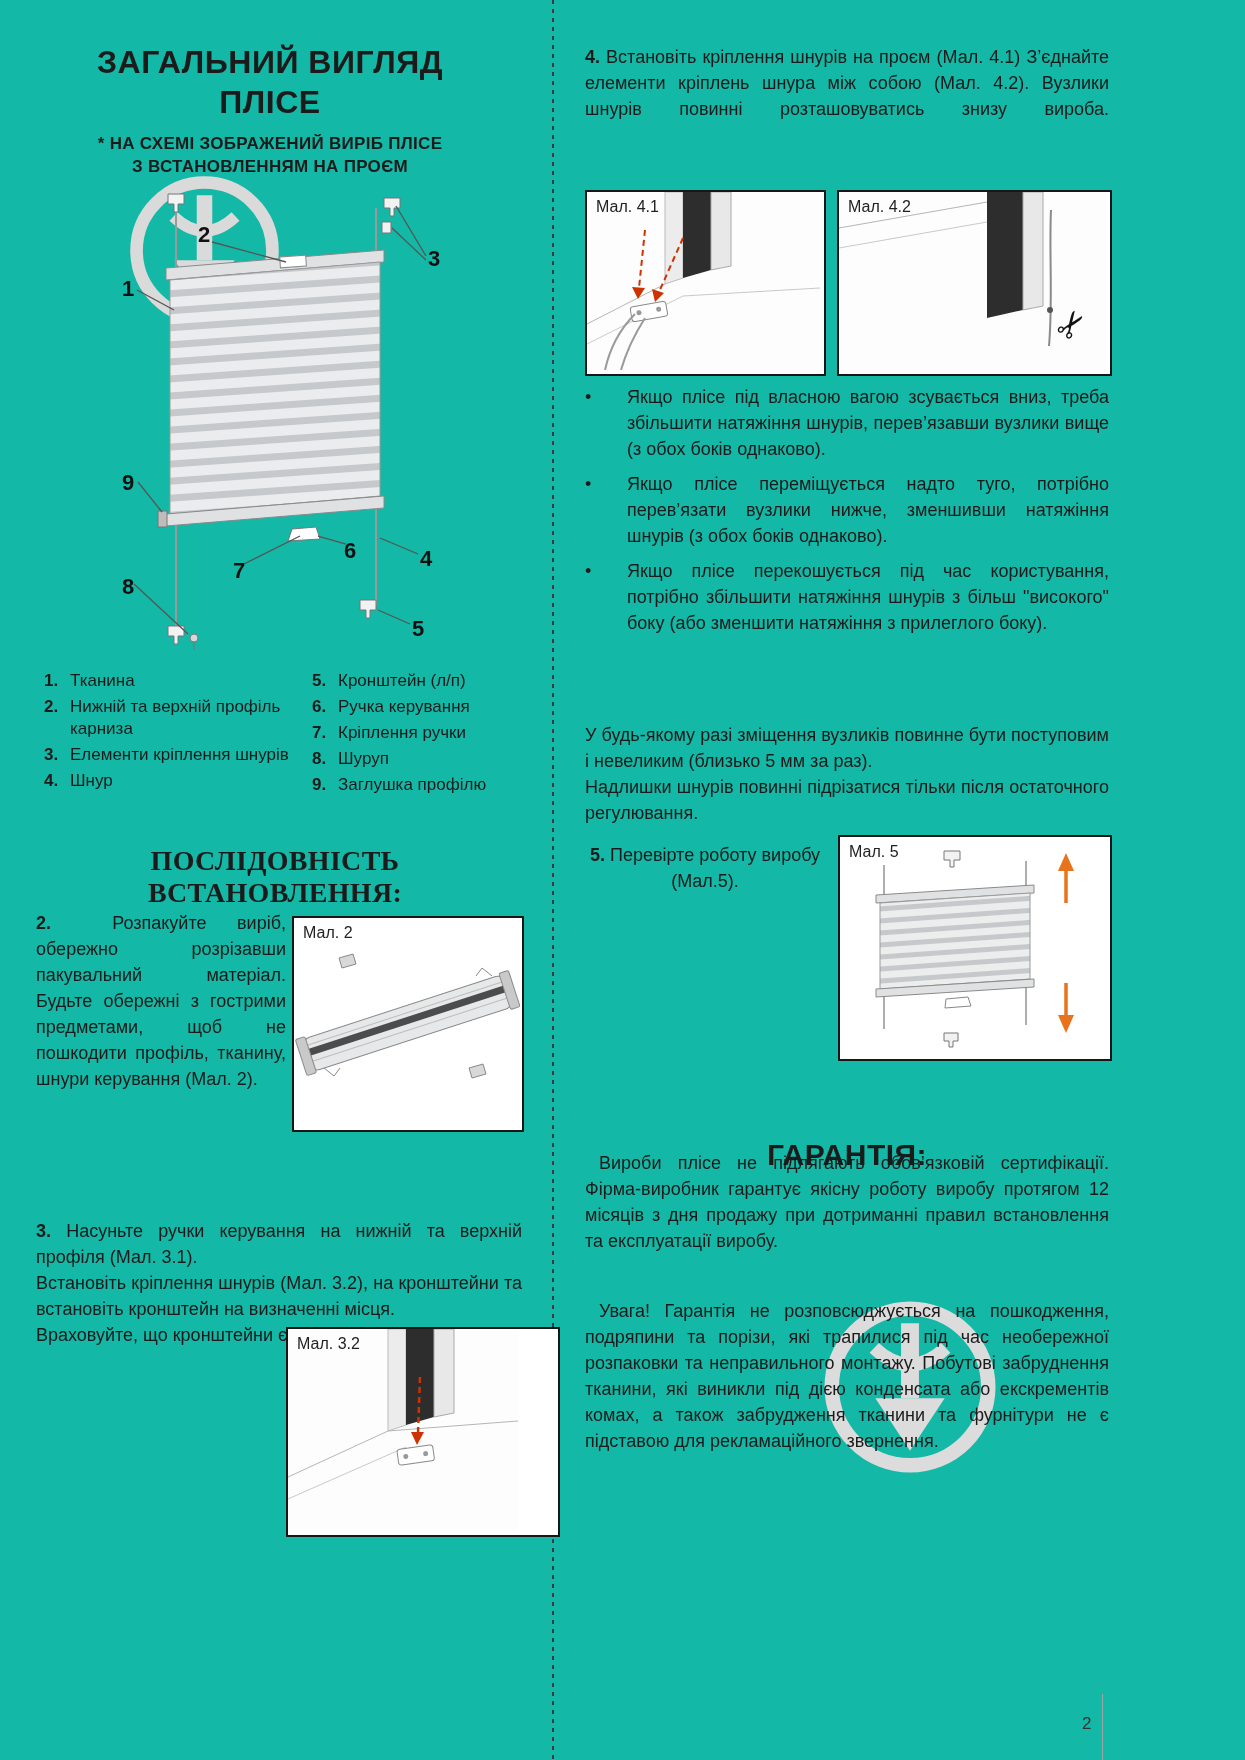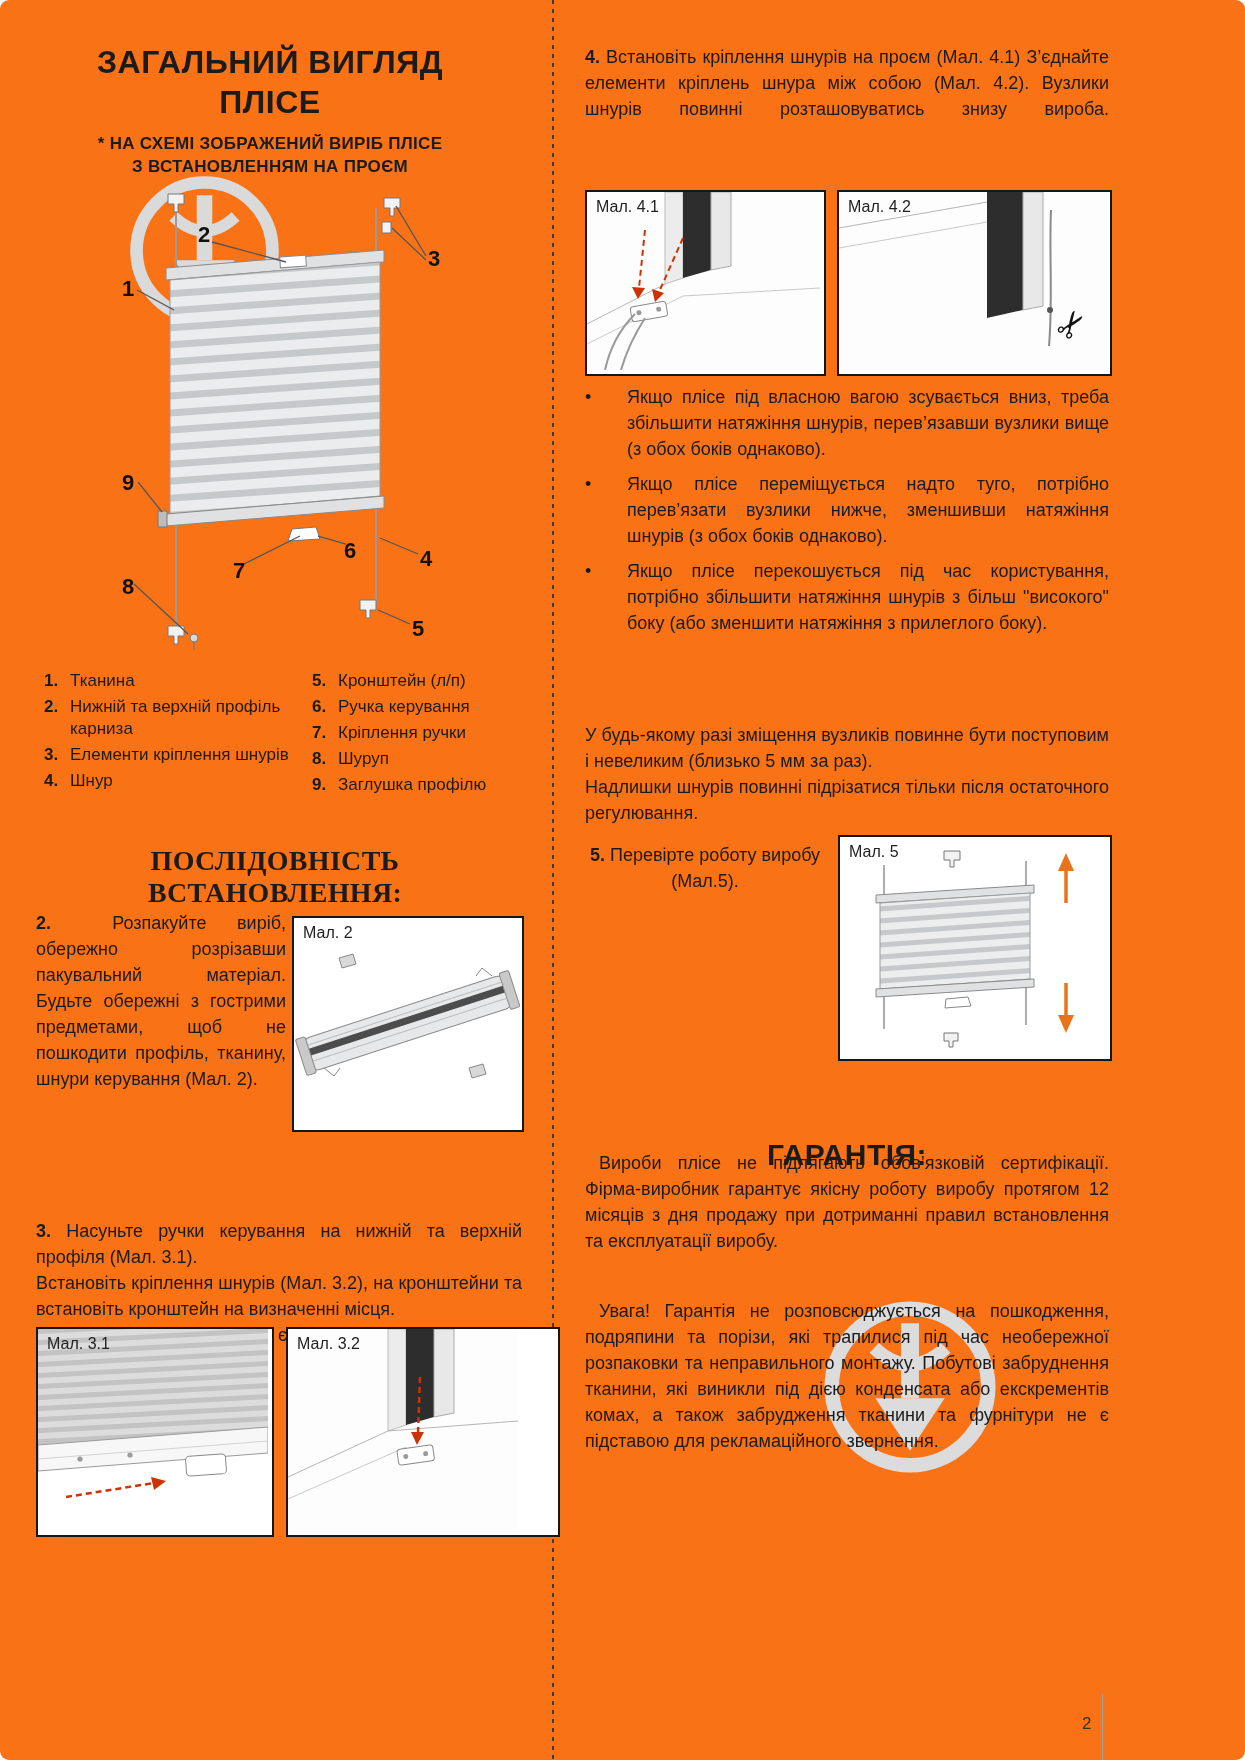--- a/index.html
+++ b/index.html
@@ -1,17 +1,17 @@
 <!DOCTYPE html>
 <html><head>
 <meta charset="utf-8">
 <style>
   html,body{margin:0;padding:0;background:#ffffff;}
-  .page{position:relative;width:1245px;height:1760px;background:#f97316;overflow:hidden;
-        font-family:"Liberation Sans","DejaVu Sans",sans-serif;color:#1b1b1b;border-radius:9px;}
+  .page{position:relative;width:1245px;height:1760px;background:#14b8a6;overflow:hidden;
+        font-family:"Liberation Sans","DejaVu Sans",sans-serif;color:#1b1b1b;}
   .abs{position:absolute;}
   .center{text-align:center;}
   .justify{text-align:justify;}
   .justify-last{text-align:justify;text-align-last:justify;}
   h1,h2,p{margin:0;}
   .doc-title{font-size:32px;font-weight:800;line-height:40px;letter-spacing:.5px;}
   .doc-subtitle{font-size:17px;font-weight:800;line-height:23px;letter-spacing:.3px;}
   .section-heading{font-size:28px;font-weight:800;letter-spacing:.3px;font-family:Liberation Serif, serif;}
   .warranty-heading{font-size:30px;font-weight:800;letter-spacing:.5px;}
   .body-text{font-size:18px;line-height:26px;}
@@ -192,39 +192,20 @@
       <path d="M198 58 l-10 -8 -6 8" fill="none" stroke="#888"></path>
     </svg>
   </div>
 
   <div class="abs content body-text justify" style="left:36px;top:1218px;width:486px;">
     <p><b>3.</b>&nbsp;<span>Насуньте ручки керування на нижній та верхній профіля (Мал. 3.1).</span></p>
     <p><span>Встановіть кріплення шнурів (Мал. 3.2), на кронштейни та встановіть кронштейн на визначенні місця.</span></p>
     <p><span>Враховуйте, що кронштейни є ліві та праві.</span></p>
   </div>
 
-  <div class="fig content" style="left:36px;top:1327px;width:234px;height:206px;">
-    <span class="fig-label">Мал. 3.1</span>
-    <svg width="230" height="202" viewBox="0 0 230 202">
-      <defs>
-        <pattern id="pl-f31" width="18" height="11" patternUnits="userSpaceOnUse" patternTransform="rotate(-3)">
-          <rect width="18" height="11" fill="#dcdcdc"></rect>
-          <rect width="18" height="5" fill="#c3c3c3"></rect>
-        </pattern>
-      </defs>
-      <rect x="0" y="0" width="230" height="116" fill="url(#pl-f31)"></rect>
-      <polygon points="0,116 230,98 230,124 0,142" fill="#f7f7f7" stroke="#9a9a9a"></polygon>
-      <line x1="0" y1="130" x2="230" y2="112" stroke="#d2d2d2"></line>
-      <circle cx="42" cy="130" r="2.6" fill="#9a9a9a"></circle>
-      <circle cx="92" cy="126" r="2.6" fill="#9a9a9a"></circle>
-      <rect x="148" y="126" width="40" height="20" rx="4" transform="rotate(-4 168 136)" fill="#ffffff" stroke="#8a8a8a"></rect>
-      <line x1="28" y1="168" x2="116" y2="154" stroke="#cc3300" stroke-width="2.5" stroke-dasharray="6 4"></line>
-      <polygon points="128,152 113,148 116,161" fill="#cc3300"></polygon>
-    </svg>
-  </div>
 
   <div class="fig content" style="left:286px;top:1327px;width:234px;height:206px;padding-left:36px;">
     <span class="fig-label">Мал. 3.2</span>
     <svg width="230" height="202" viewBox="0 0 230 202">
       <rect width="230" height="202" fill="#fdfdfd"></rect>
       <polygon points="100,0 118,0 118,96 100,102" fill="#ececec" stroke="#bbbbbb"></polygon>
       <polygon points="118,0 146,0 146,88 118,96" fill="#2d2d2d"></polygon>
       <polygon points="146,0 166,0 166,84 146,88" fill="#e8e8e8" stroke="#aaaaaa"></polygon>
       <line x1="0" y1="148" x2="100" y2="102" stroke="#b5b5b5"></line>
       <line x1="0" y1="170" x2="118" y2="118" stroke="#c9c9c9"></line>

